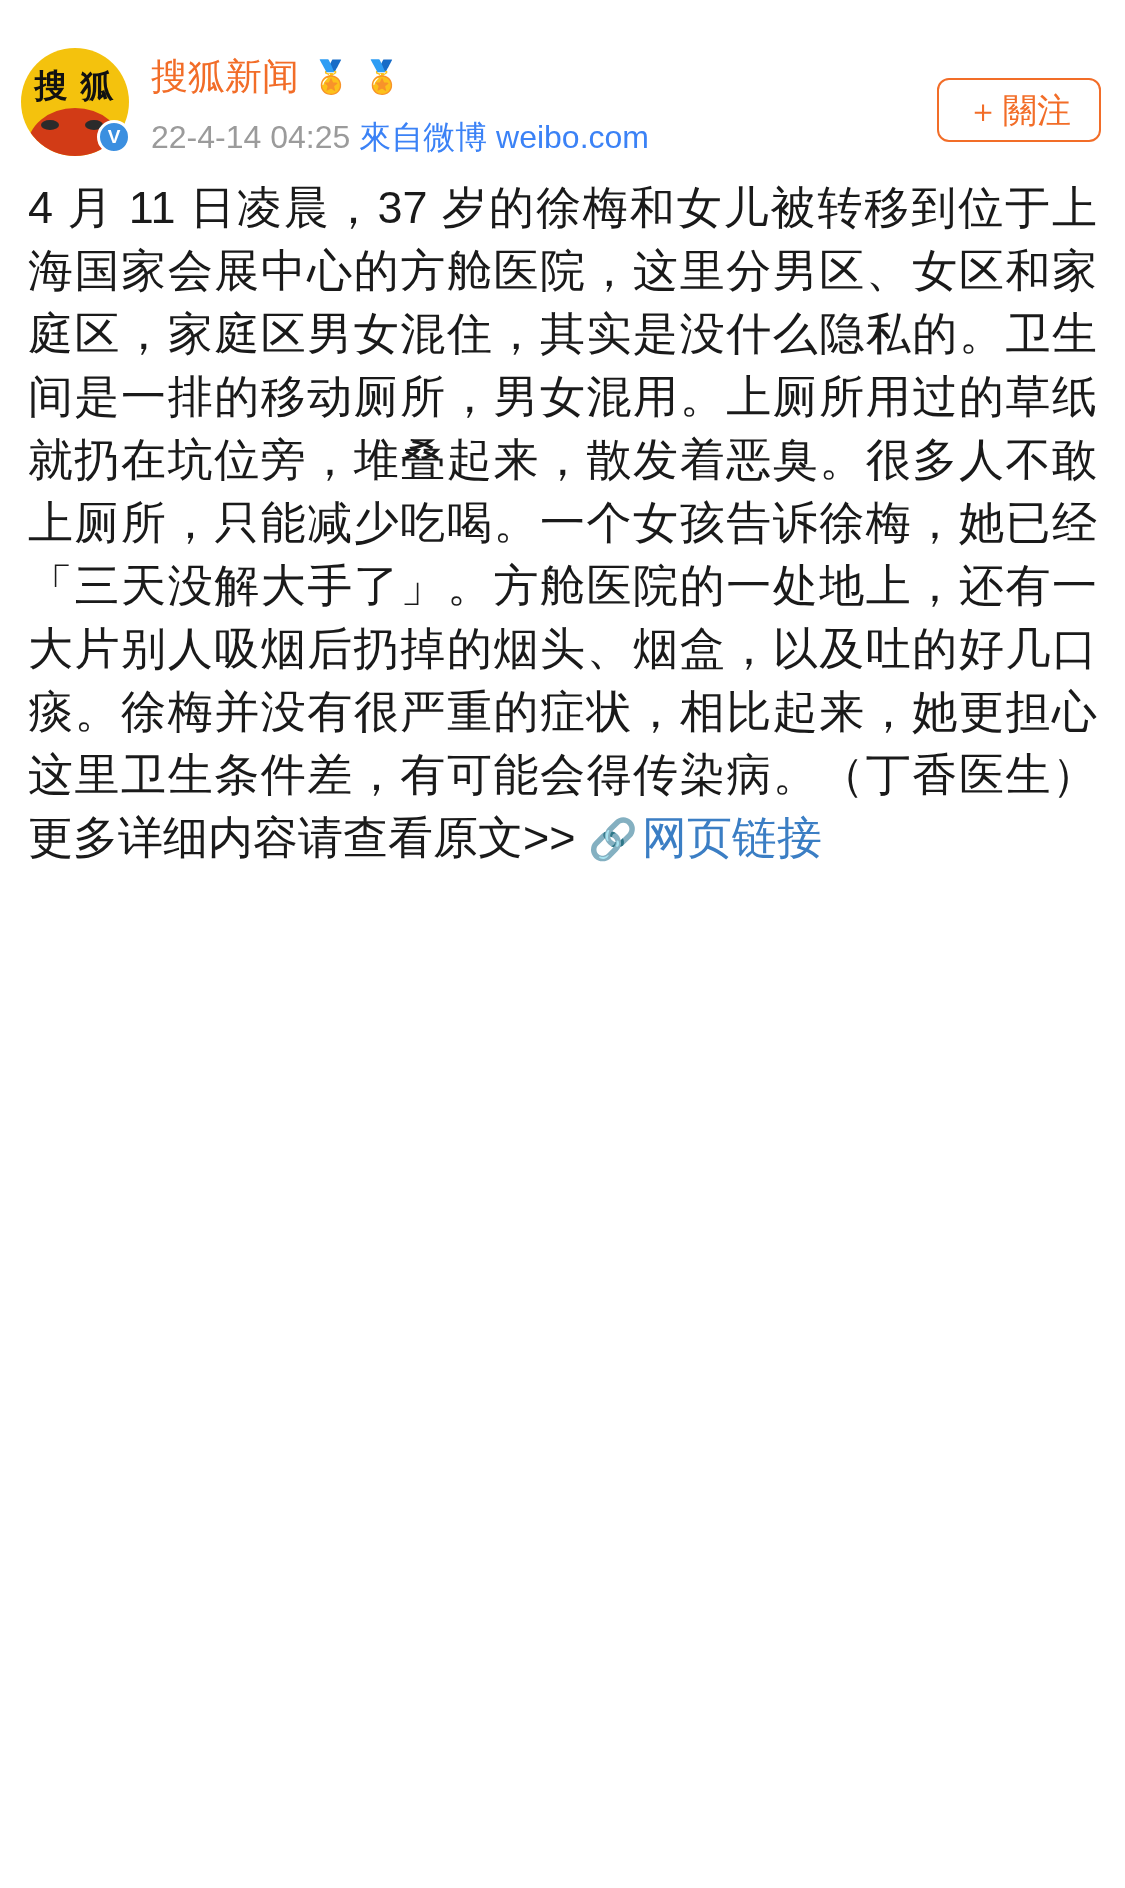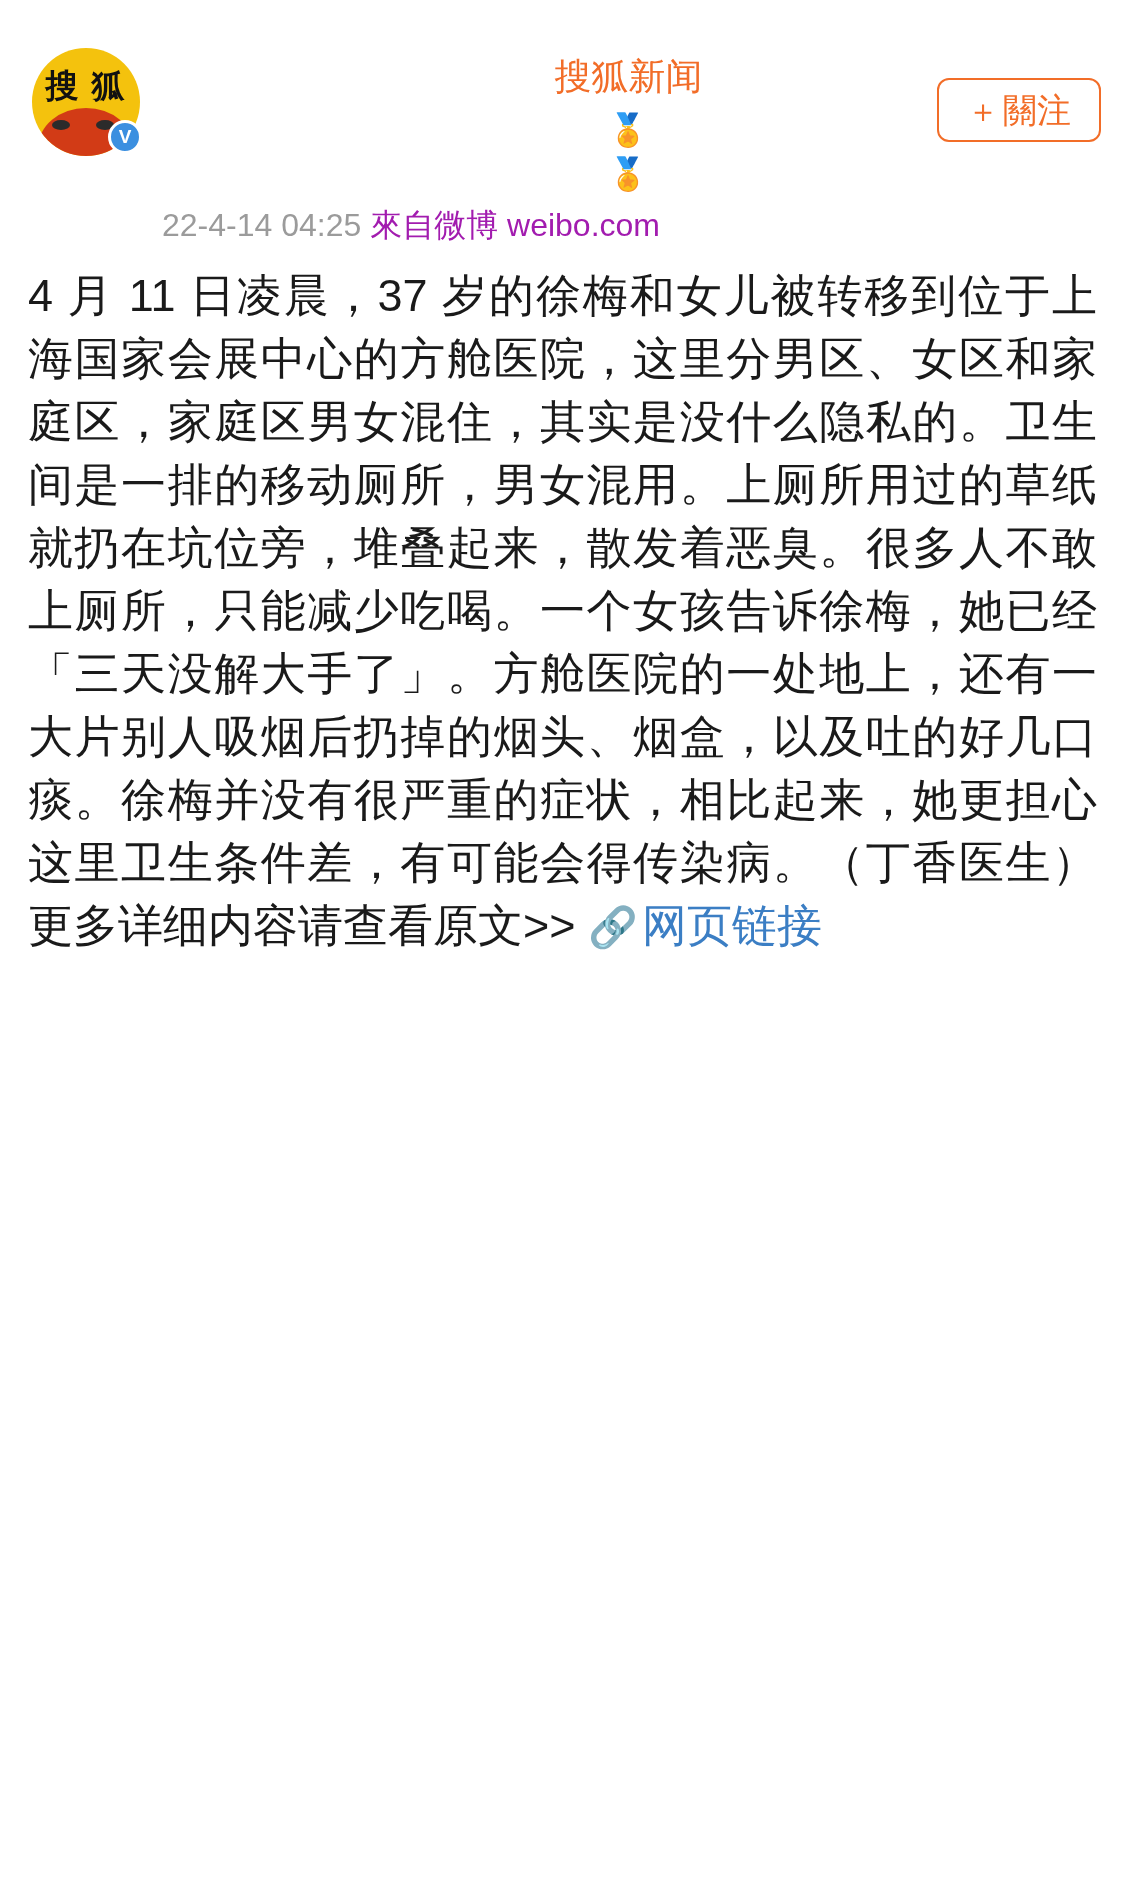--- a/index.html
+++ b/index.html
@@ -26,21 +26,21 @@
     height: 30px;
     width: 100%;
     background: #ffffff;
   }
 
   
   .post-header {
     position: relative;
     display: flex;
     align-items: flex-start;
-    padding: 18px 30px 0 32px;
+    padding: 18px 30px 0 21px;
     box-sizing: border-box;
   }
   .avatar-wrap {
     position: relative;
     width: 108px;
     height: 108px;
     flex: 0 0 108px;
   }
   .avatar {
     width: 108px;
@@ -110,21 +110,20 @@
   .header-text {
     flex: 1;
     padding-left: 22px;
     padding-top: 4px;
     min-width: 0;
   }
   .name-row {
     display: flex;
     align-items: center;
     gap: 12px;
-    flex-direction: column;
   }
   .username {
     font-size: 37px;
     color: #f26d28;
     font-family: "Liberation Sans", sans-serif;
     white-space: nowrap;
   }
   .badge-medal {
     font-size: 32px;
     line-height: 1;
@@ -132,21 +131,21 @@
   .badge-medal.gold { color: #e8a13a; }
   .badge-medal.silver { color: #9aa3ad; }
   .meta-row {
     margin-top: 14px;
     font-size: 32px;
     color: #9b9b9b;
     white-space: nowrap;
     font-family: "Liberation Sans", sans-serif;
   }
   .meta-row .src {
-    color: #a21caf;
+    color: #3b82f6;
   }
   .follow-btn {
     position: absolute;
     right: 24px;
     top: 48px;
     border: 2px solid #f26d28;
     color: #f26d28;
     background: #ffffff;
     border-radius: 12px;
     font-size: 34px;

